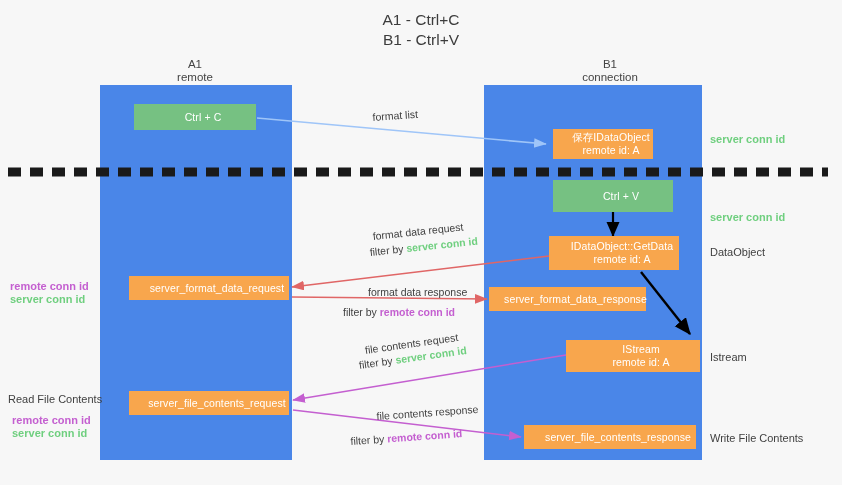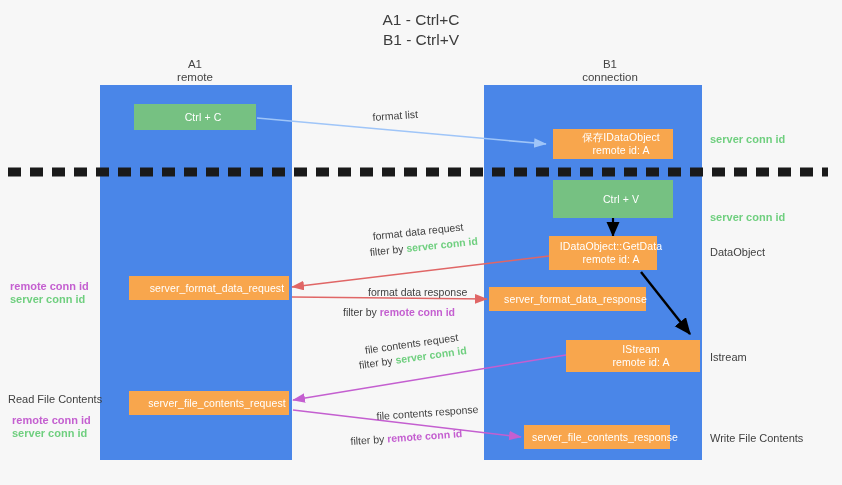--- a/index.html
+++ b/index.html
@@ -147,30 +147,30 @@
 
     <line x1="293" y1="410" x2="521" y2="437" stroke="#c45fd0" stroke-width="1.6" marker-end="url(#ah-mag)"></line>
 
     <line x1="8" y1="172" x2="828" y2="172" stroke="#1a1a1a" stroke-width="9" stroke-dasharray="13 9"></line>
   </svg>
 
   <div class="abs node green" style="left:134px; top:104px; width:122px; height:26px;">
     <span>Ctrl + C</span>
   </div>
 
-  <div class="abs node orange" style="left:553px; top:129px; width:120px; height:30px;">
+  <div class="abs node orange" style="left:553px; top:129px; width:100px; height:30px;">
     <span>保存IDataObject</span>
     <span class="l2">remote id: A</span>
   </div>
 
-  <div class="abs node green" style="left:553px; top:180px; width:120px; height:38px;">
+  <div class="abs node green" style="left:553px; top:180px; width:120px; height:32px;">
     <span>Ctrl + V</span>
   </div>
 
-  <div class="abs node orange" style="left:549px; top:236px; width:108px; height:34px;text-align:center;">
+  <div class="abs node orange" style="left:549px; top:236px; width:130px; height:34px;text-align:center;">
     <span>IDataObject::GetData</span>
     <span class="l2">remote id: A</span>
   </div>
 
   <div class="abs node orange" style="left:566px; top:340px; width:134px; height:32px;">
     <span>IStream</span>
     <span class="l2">remote id: A</span>
   </div>
 
   <div class="abs node orange" style="left:129px; top:276px; width:160px; height:24px;">
@@ -178,21 +178,21 @@
   </div>
 
   <div class="abs node orange" style="left:129px; top:391px; width:160px; height:24px;">
     <span>server_file_contents_request</span>
   </div>
 
   <div class="abs node orange" style="left:489px; top:287px; width:157px; height:24px;">
     <span>server_format_data_response</span>
   </div>
 
-  <div class="abs node orange" style="left:524px; top:425px; width:146px; height:24px;">
+  <div class="abs node orange" style="left:524px; top:425px; width:172px; height:24px;">
     <span>server_file_contents_response</span>
   </div>
 
   <div class="abs edge-lbl" style="left:372px; top:110px; transform:rotate(-4deg); transform-origin:left top;">
     <span>format list</span>
   </div>
 
   <div class="abs" style="left:372px; top:229px; transform:rotate(-6deg); transform-origin:left top;">
     <div class="edge-lbl">format data request</div>
   </div>

